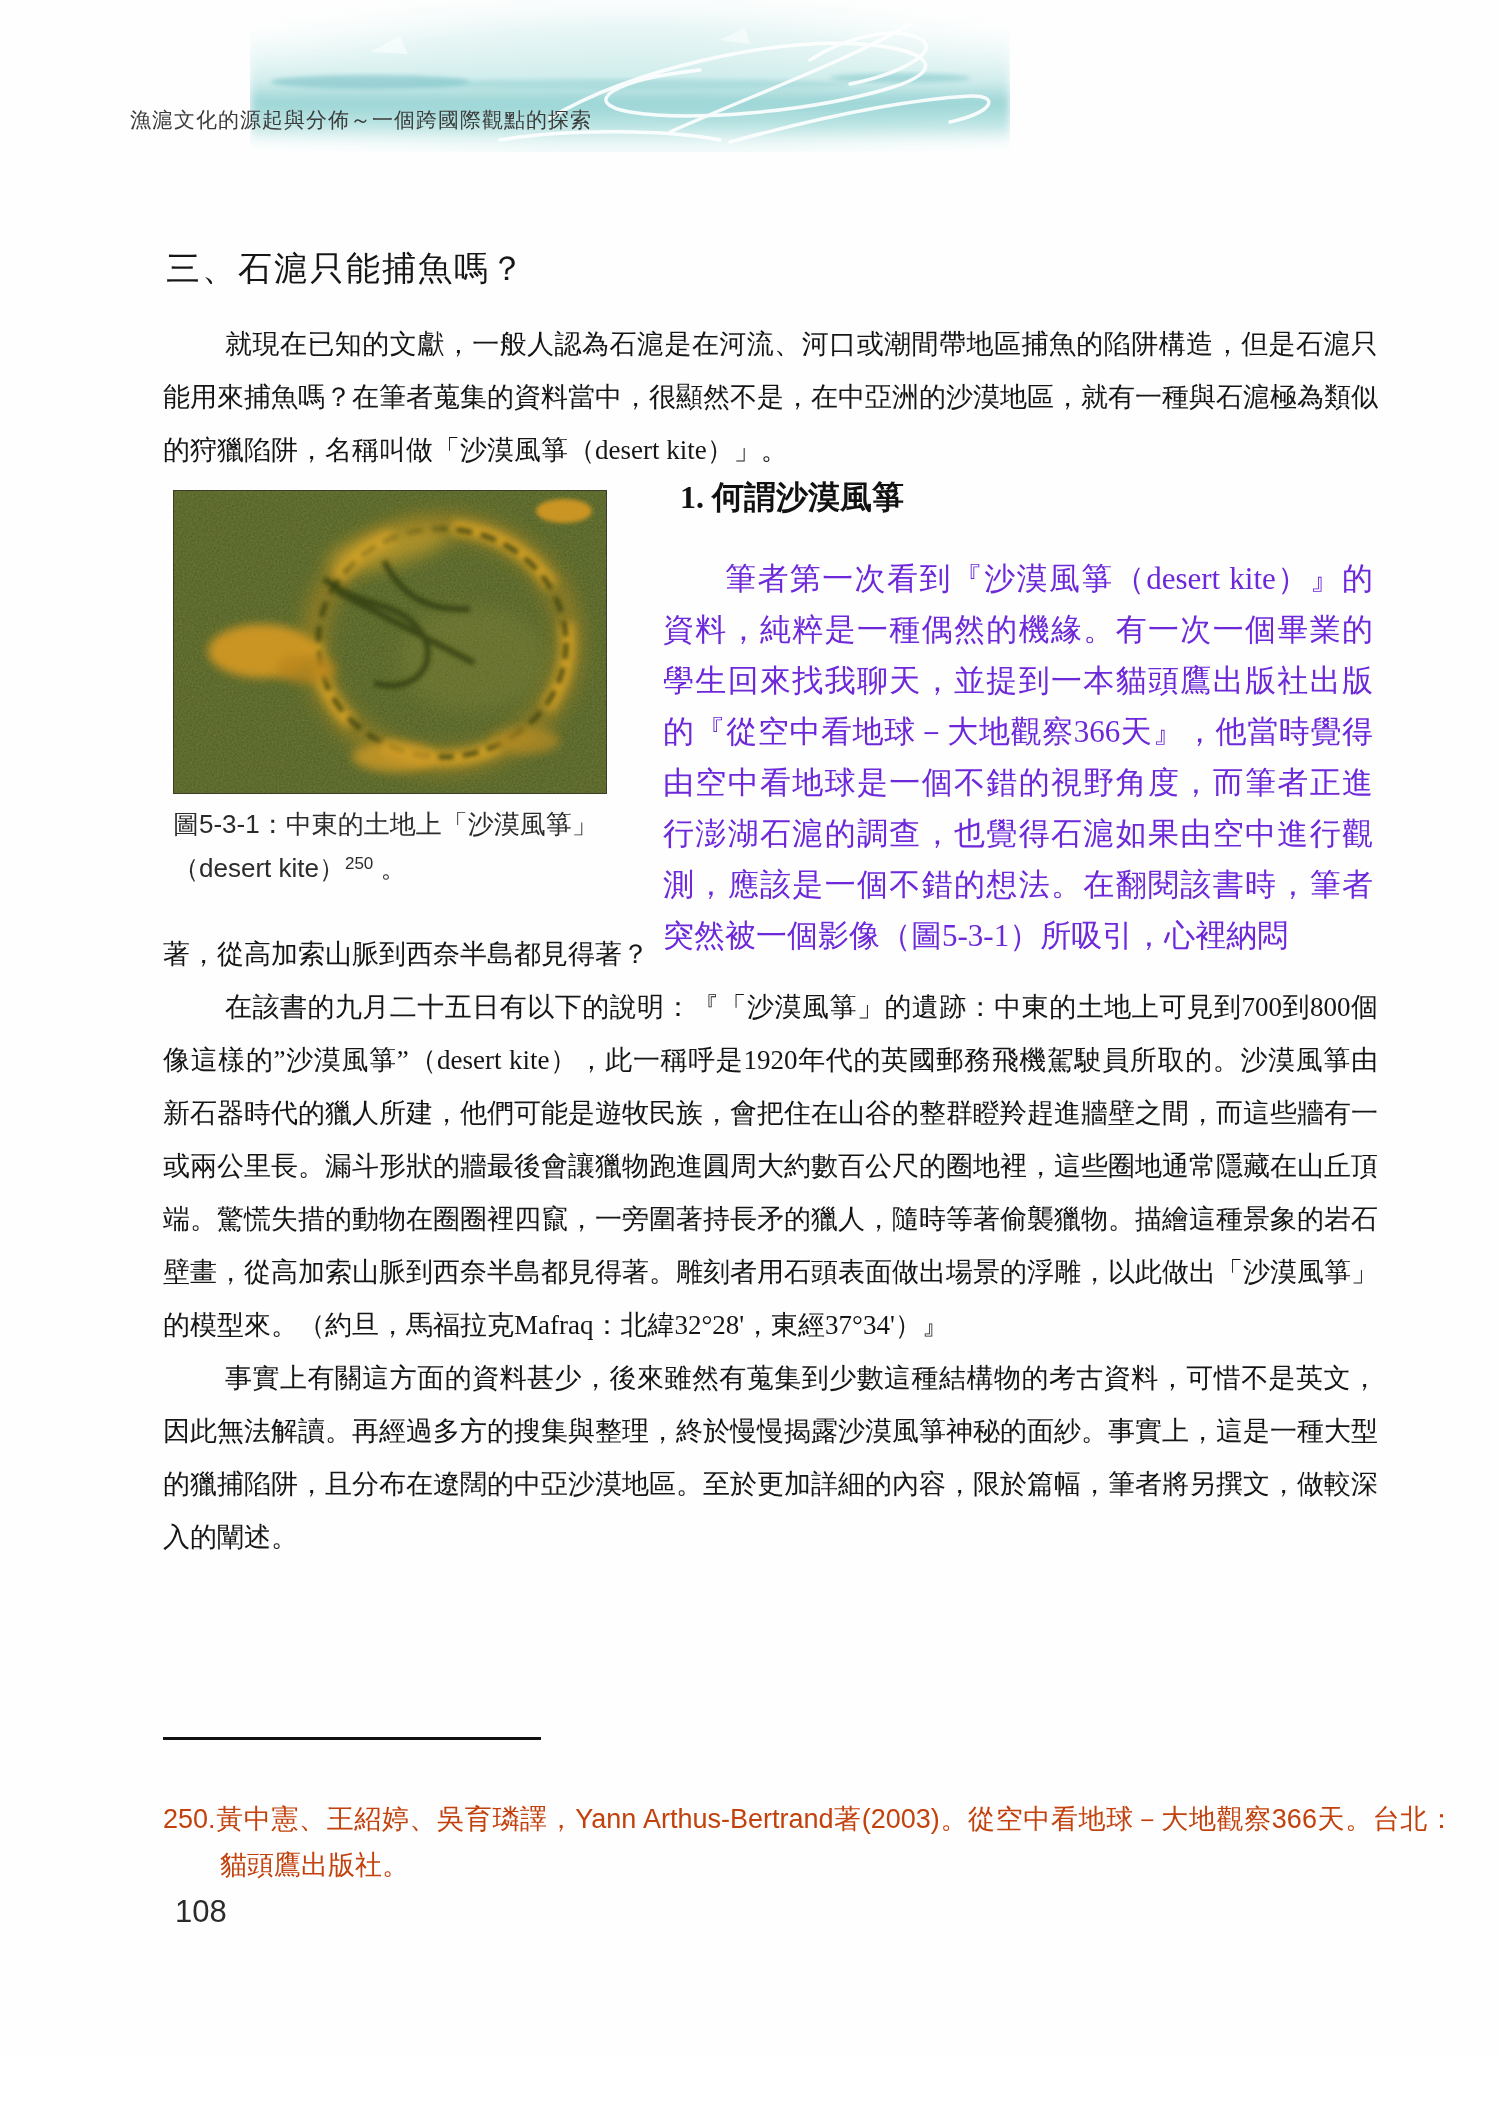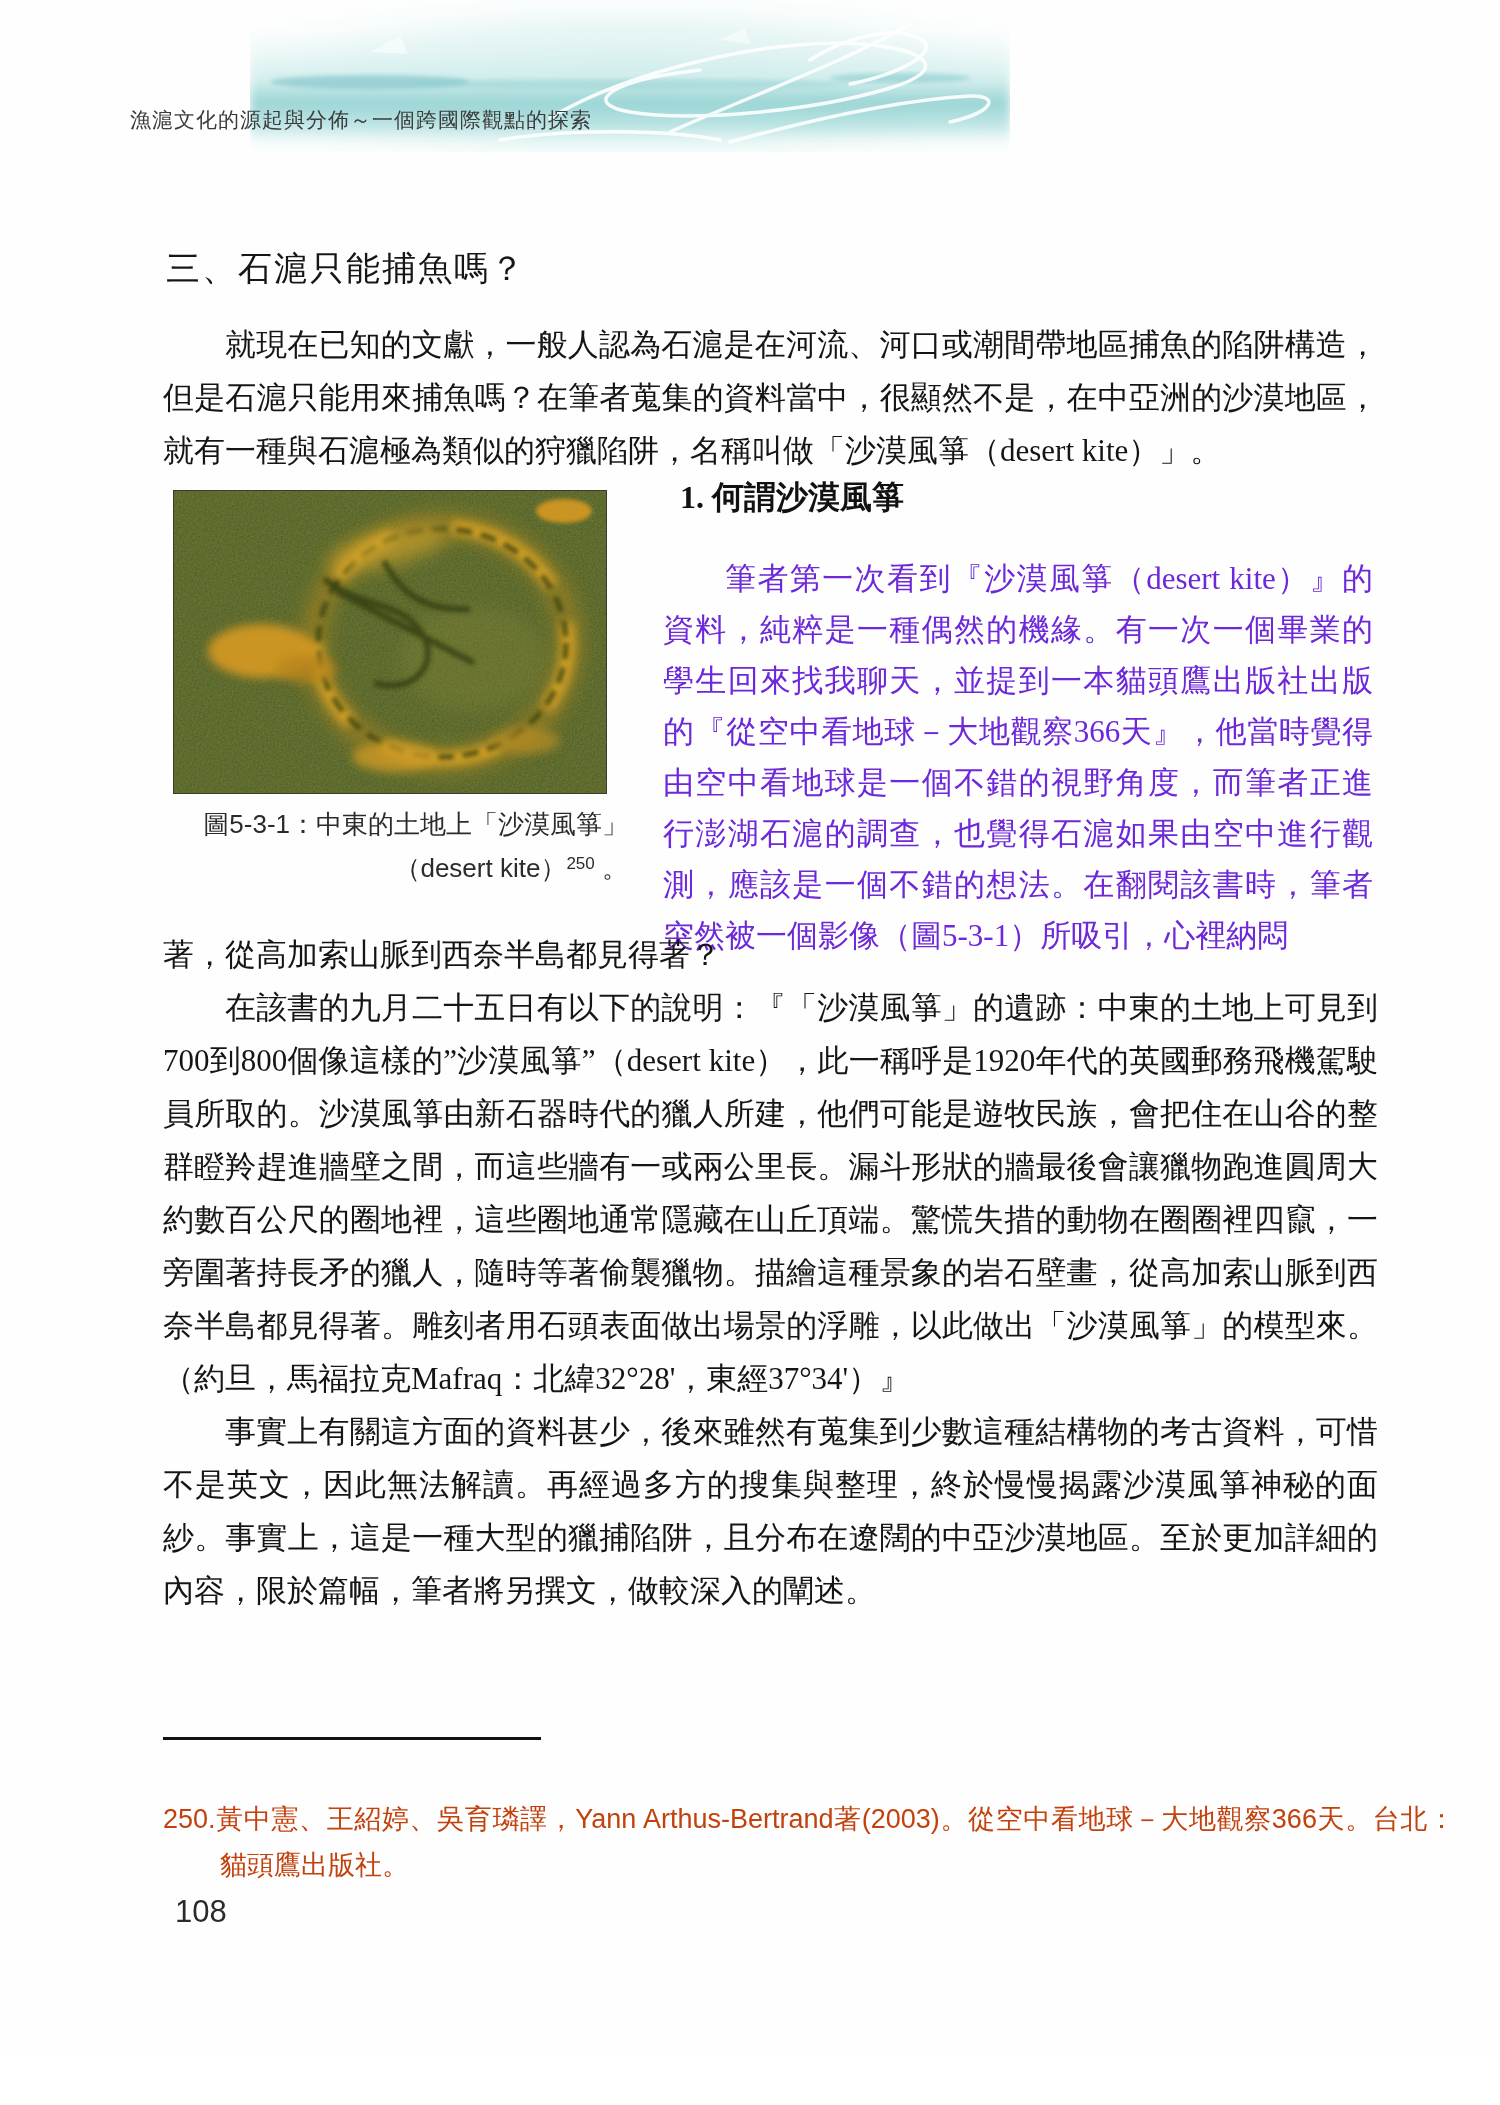--- a/index.html
+++ b/index.html
@@ -17,36 +17,36 @@
   .section-heading{
     position:absolute;left:158px;top:246px;font-family:"Liberation Sans","DejaVu Sans",sans-serif;
     font-size:34px;color:#161616;letter-spacing:2px;white-space:nowrap;margin-left:8px;
   }
   .sub-heading{
     position:absolute;left:680px;top:476px;font-size:32px;font-weight:bold;color:#111;
     white-space:nowrap;
   }
   
   .para{
-    text-align:justify;font-size:31px;line-height:53px;color:#151515;margin:0;
+    text-align:justify;font-size:27px;line-height:53px;color:#151515;margin:0;
   }
   .p1{position:absolute;left:163px;top:318px;width:1215px;text-indent:62px;}
   .right-col{
     position:absolute;left:663px;top:522px;width:710px;
     text-align:justify;font-size:31px;line-height:51px;color:#6d28d9;text-indent:62px;
   }
   .flow-block{position:absolute;left:163px;top:928px;width:1215px;}
   .flow-block p{margin:0;}
   .flow-block .indent{text-indent:62px;}
   
   .figure{position:absolute;left:173px;top:490px;width:455px;}
   .kite-photo{display:block;width:432px;height:302px;border:1px solid #3c3c2a;}
   .figure-caption{
     margin-top:10px;font-family:"Liberation Sans","DejaVu Sans",sans-serif;
-    font-size:26px;line-height:40px;color:#2b2b2b;width:455px;text-align:right;
+    font-size:26px;line-height:40px;color:#2b2b2b;width:455px;text-align:left;
   }
   .figure-caption sup{font-size:17px;vertical-align:8px;}
   
   .footnote-rule{position:absolute;left:163px;top:1737px;width:378px;height:3px;background:#111;}
   .footnote{
     position:absolute;left:163px;top:1796px;width:1235px;
     font-family:"Liberation Sans","DejaVu Sans",sans-serif;font-size:27px;line-height:46px;
     color:#c2410c;text-align:justify;padding-left:57px;text-indent:-57px;
   }
   .page-number{

